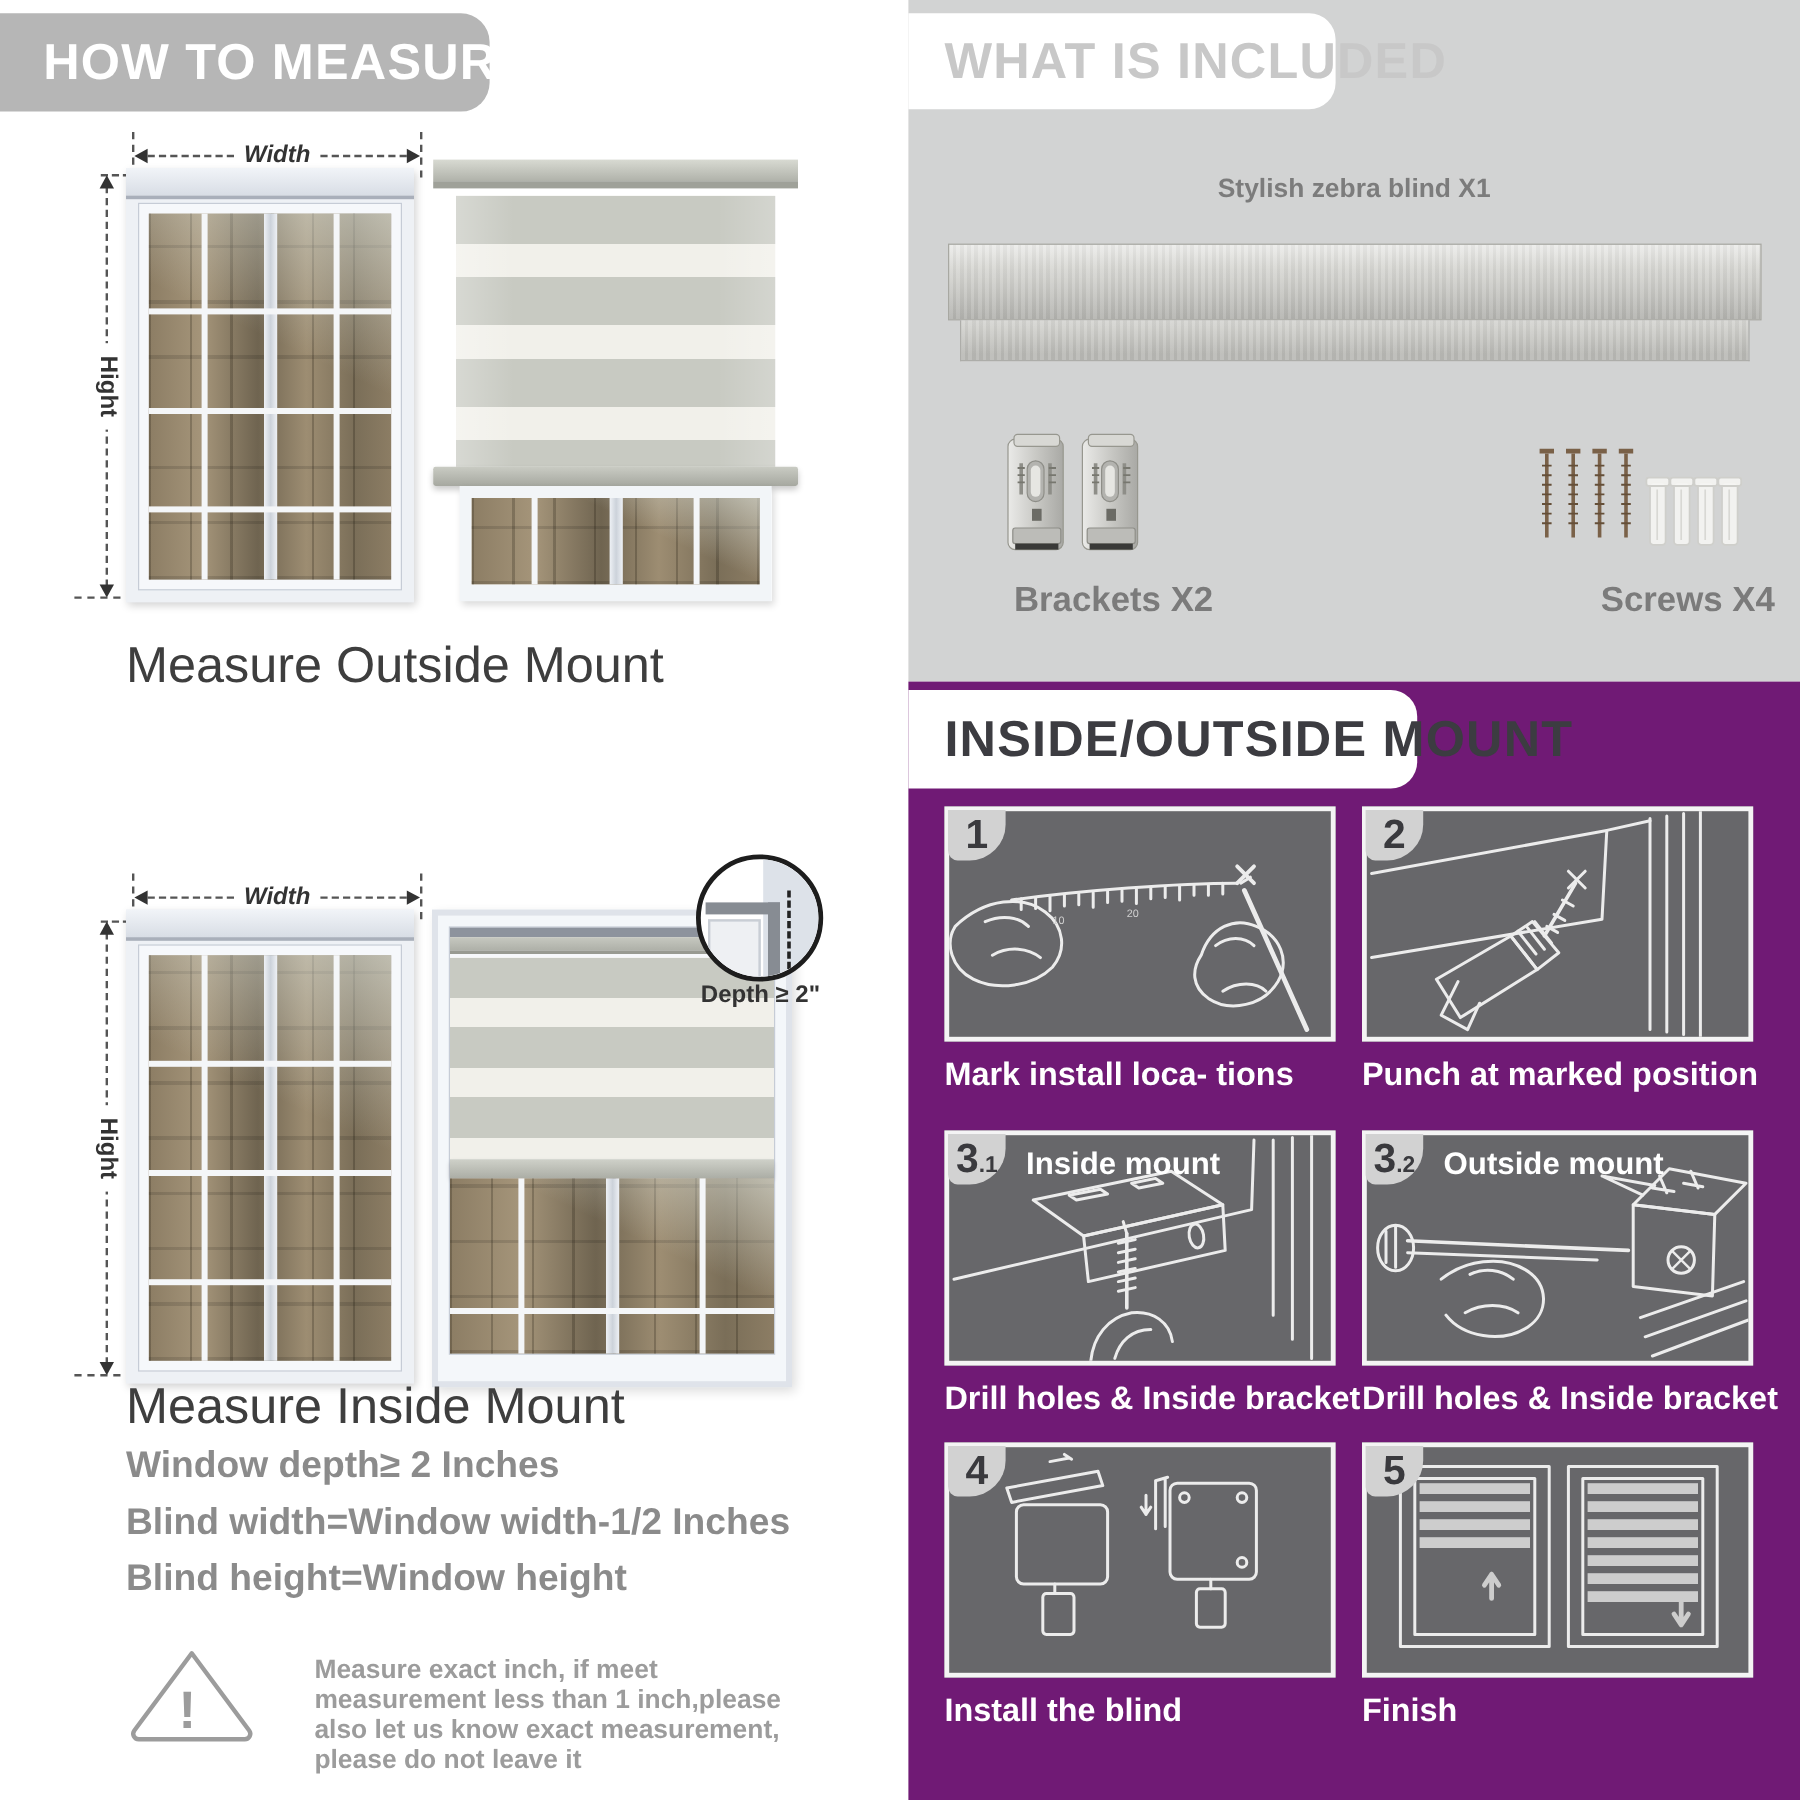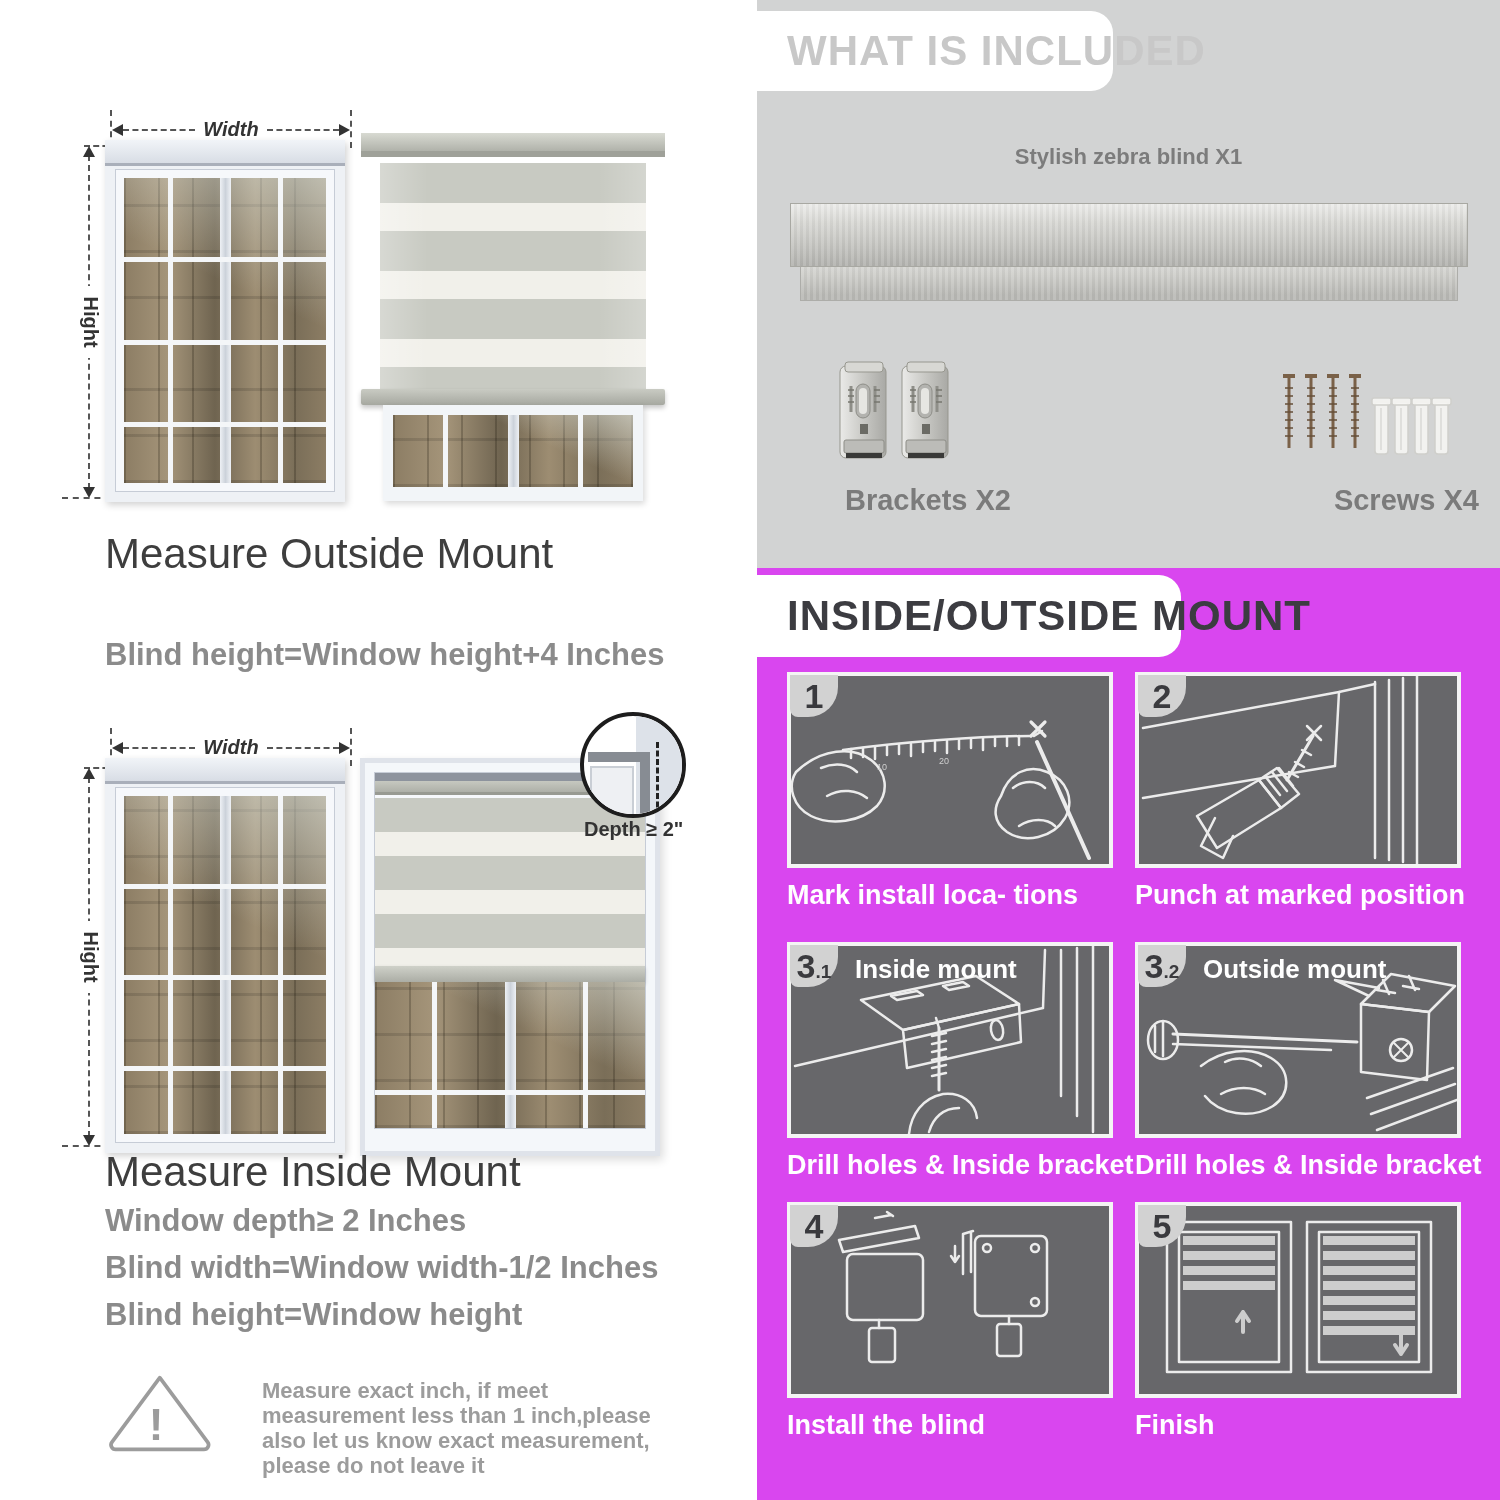--- a/index.html
+++ b/index.html
@@ -86,36 +86,37 @@
           repeating-linear-gradient(90deg, rgba(255,255,255,.10) 0 3px, rgba(0,0,0,.03) 3px 6px),
           linear-gradient(180deg,#ececea 0%,#d8d8d4 30%,#c2c2be 72%,#b2b2ae 100%);}
   .hval{position:absolute;left:43px;top:267px;width:658px;height:34px;border:1px solid #adada9;border-top:none;
         background:
           repeating-linear-gradient(90deg, rgba(255,255,255,.10) 0 3px, rgba(0,0,0,.03) 3px 6px),
           linear-gradient(180deg,#d6d6d2,#b9b9b5 85%);}
   .pack{position:absolute;top:336px;text-align:right;}
   .pack .art{height:128px;display:flex;align-items:flex-end;justify-content:center;gap:10px;}
   .pack .lbl{margin-top:20px;color:#7b7b7b;font-size:29px;font-weight:bold;white-space:nowrap;}
 
-  .rbot{position:absolute;left:757px;top:568px;width:743px;height:932px;background:#d946ef;}
+  .rbot{position:absolute;left:757px;top:568px;width:743px;height:932px;background:#701a75;}
   .panel{position:absolute;width:326px;height:196px;background:#67676a;border:4px solid #f4f4f4;}
   .badge{position:absolute;top:-1px;left:-1px;width:48px;height:42px;background:#d2d2d2;
          border-radius:0 0 30px 8px;display:flex;align-items:center;justify-content:center;}
   .badge .n{color:#3a3a3e;font-size:34px;font-weight:bold;line-height:1;}
   .badge .sub{color:#3a3a3e;font-size:19px;font-weight:bold;margin-top:12px;}
   .plabel{position:absolute;left:64px;top:8px;color:#fff;font-size:26px;font-weight:bold;white-space:nowrap;}
   .caption{position:absolute;width:340px;color:#fff;font-size:27px;font-weight:bold;white-space:nowrap;}
   .panel svg{position:absolute;inset:0;}
   .lineart{stroke:#ececec;stroke-width:2.5;fill:none;stroke-linecap:round;stroke-linejoin:round;}
 </style>
 </head>
 <body>
 
 <div class="canvas">
 
+  <div class="hdr hdr-left">HOW TO MEASURE</div>
 
   <div class="wdim" style="left:110px;top:110px;width:242px;">
     <div class="tick" style="left:0;"></div>
     <div class="tick" style="right:0;"></div>
     <div class="row">
       <div class="arrL"></div>
       <div class="dash"></div>
       <div class="lab">Width</div>
       <div class="dash"></div>
       <div class="arrR"></div>
@@ -152,21 +153,20 @@
     <div class="glimpse" style="left:16px;top:272px;width:260px;height:96px;">
       <div class="photo">
         <div class="mdiv" style="left:48%;"></div>
         <div class="mv" style="left:21%;"></div>
         <div class="mv" style="left:77%;"></div>
       </div>
     </div>
   </div>
 
   <div class="h-main" style="top:530px;">Measure Outside Mount</div>
-  <div class="f-line" style="top:637px;">Blind height=Window height+4 Inches</div>
 
   <div class="wdim" style="left:110px;top:728px;width:242px;">
     <div class="tick" style="left:0;"></div>
     <div class="tick" style="right:0;"></div>
     <div class="row">
       <div class="arrL"></div>
       <div class="dash"></div>
       <div class="lab">Width</div>
       <div class="dash"></div>
       <div class="arrR"></div>

